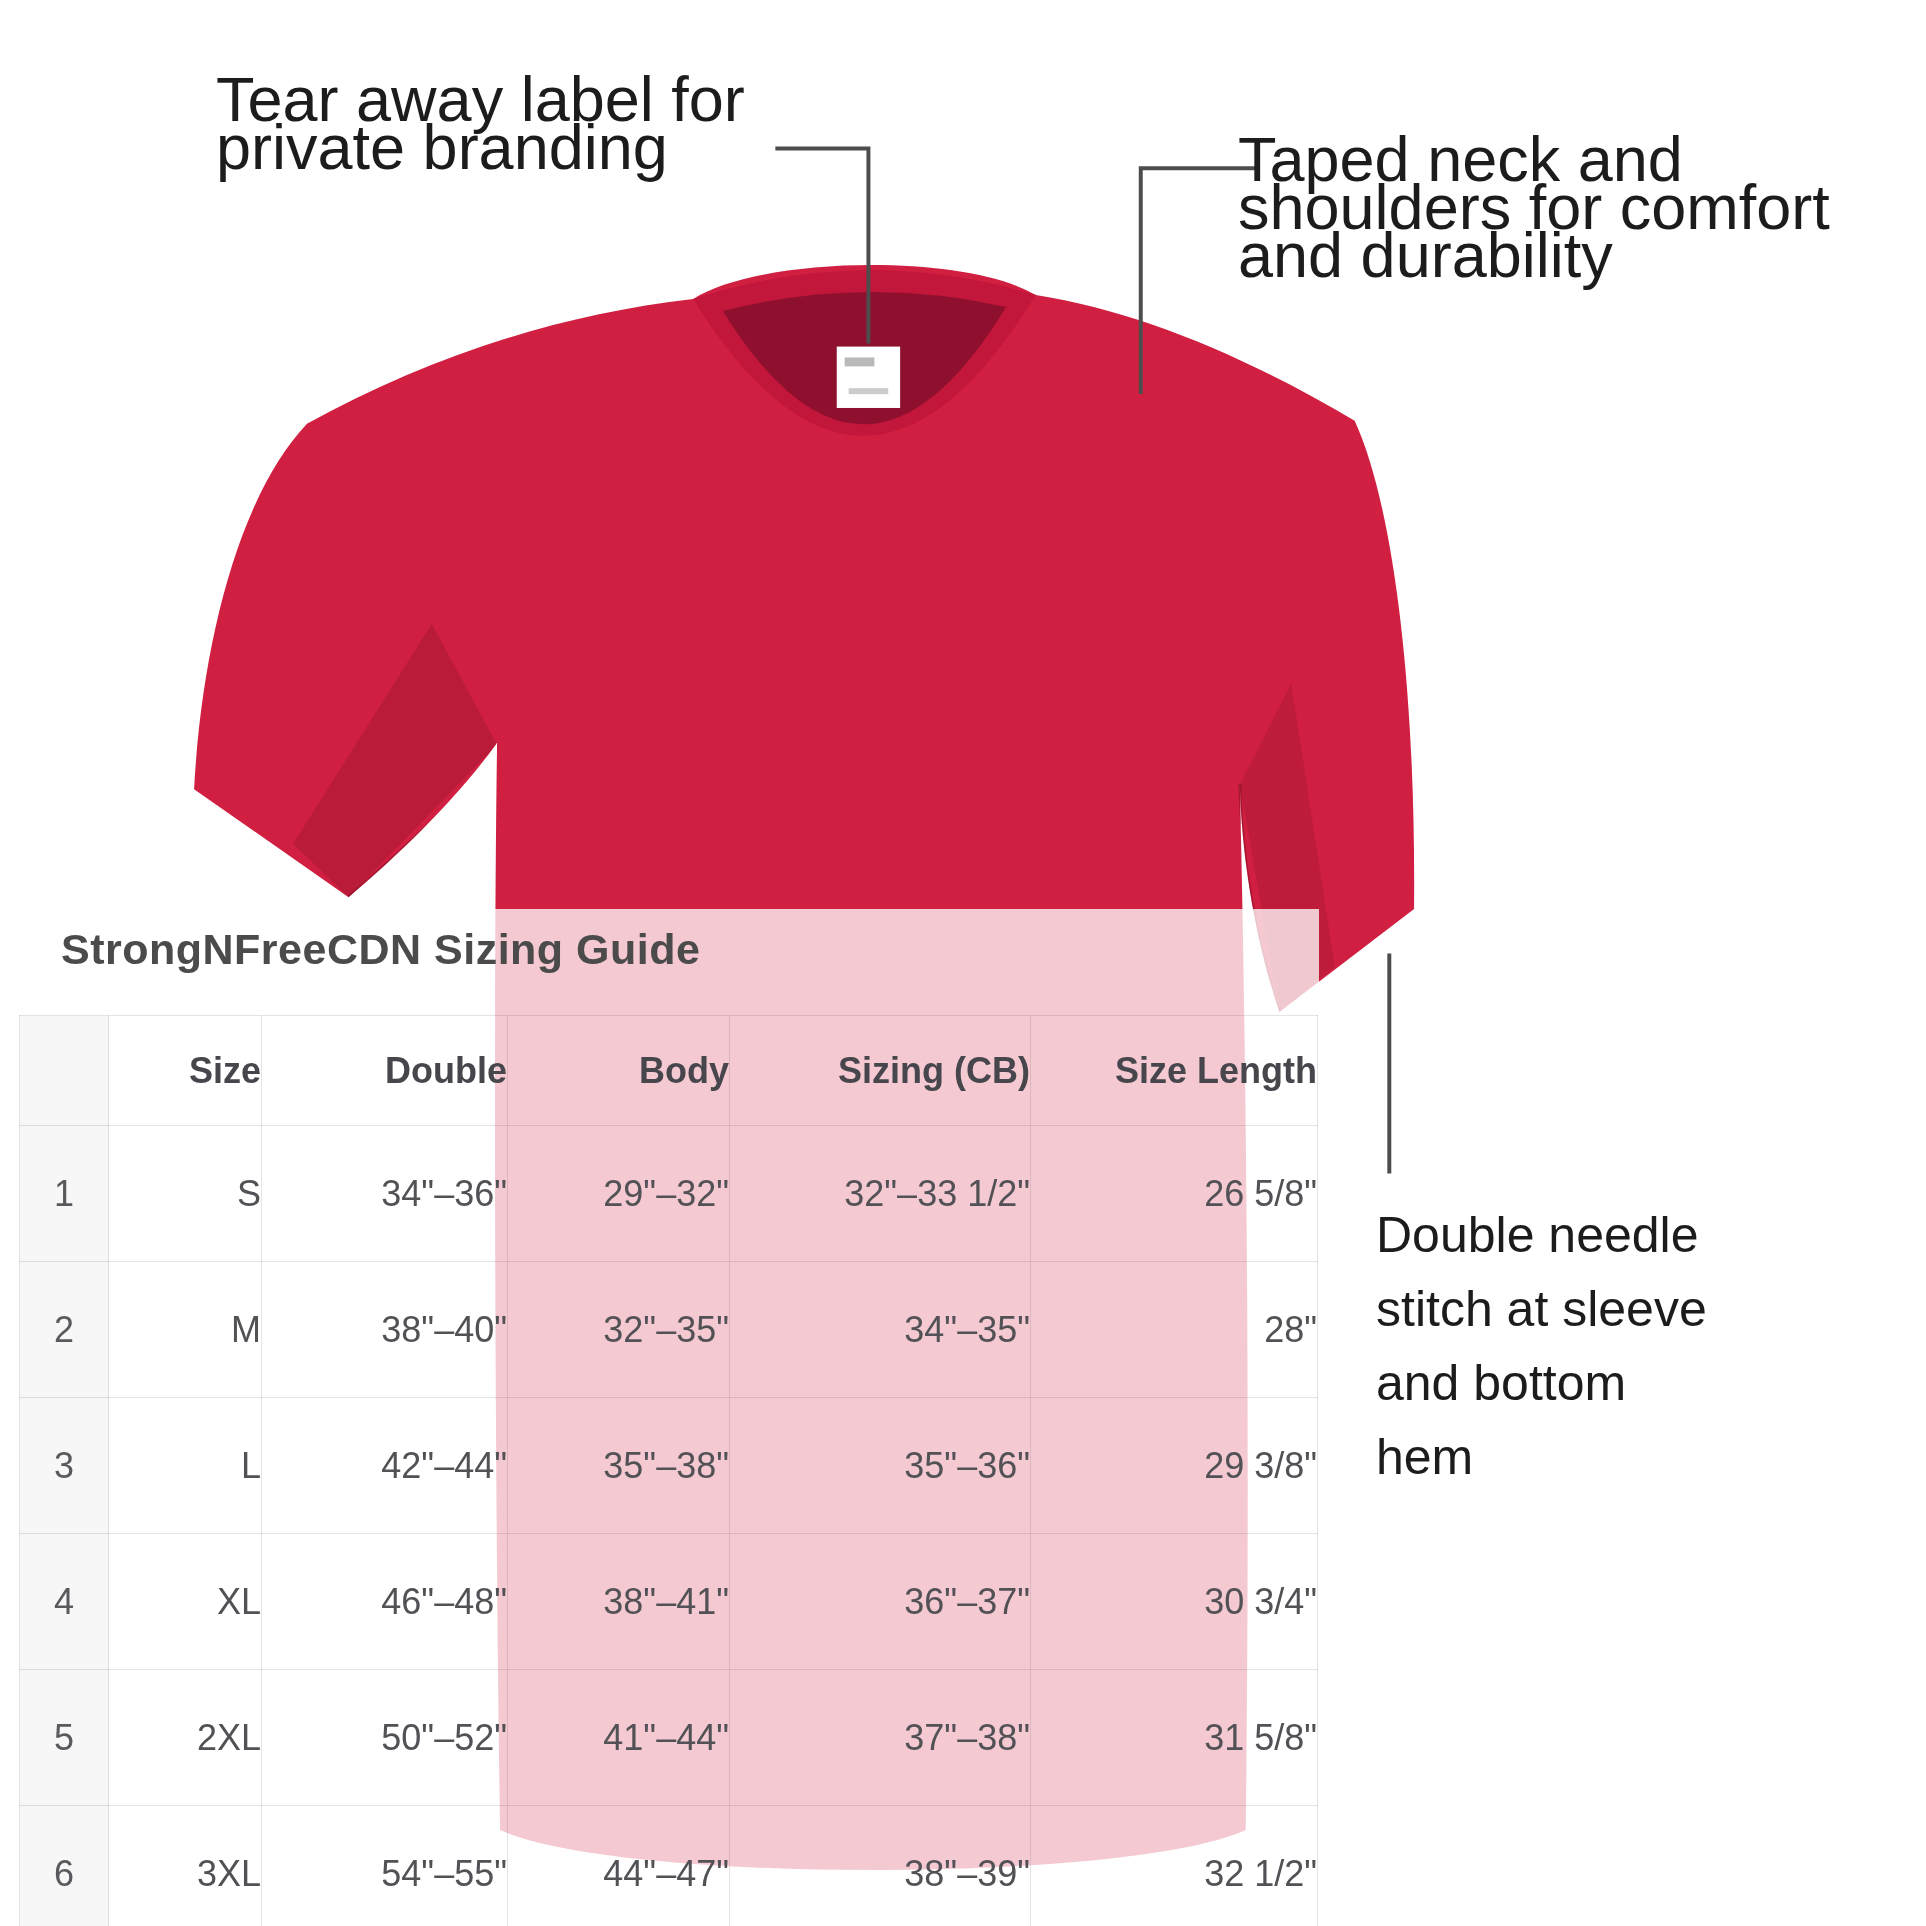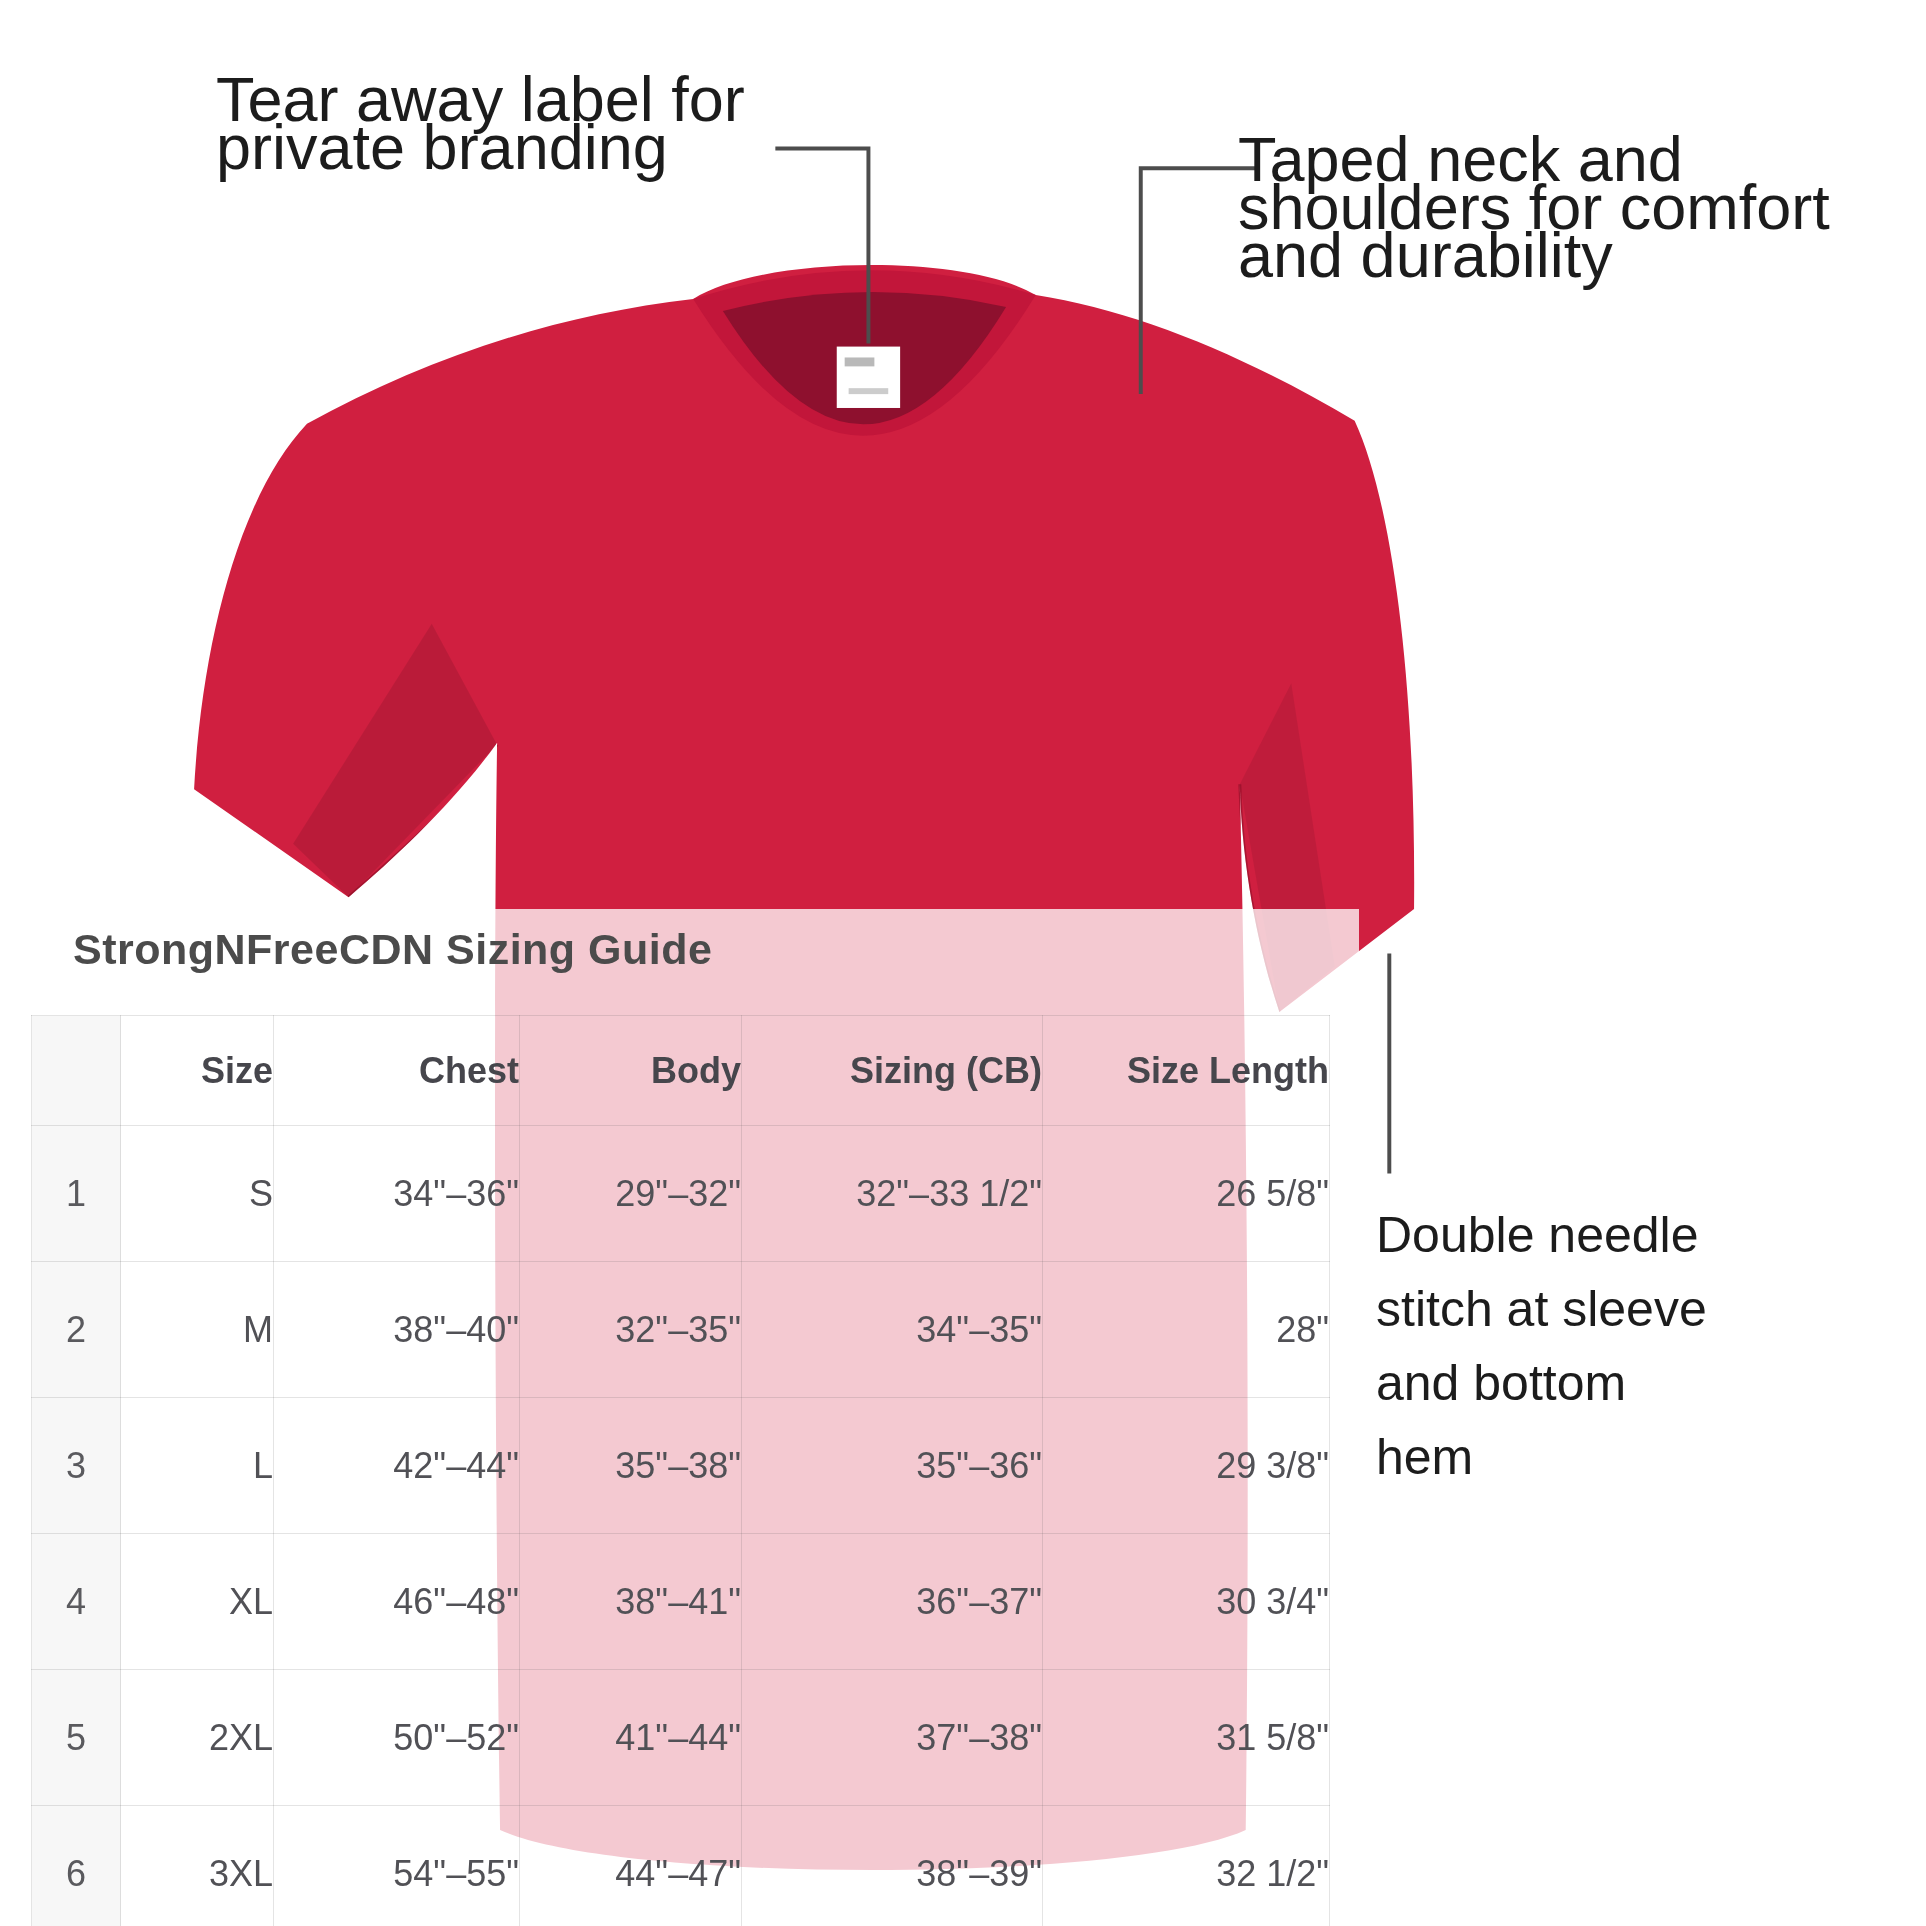--- a/index.html
+++ b/index.html
@@ -7,22 +7,22 @@
   .stage{position:relative;width:1927px;height:1927px;background:#fff;}
 
   svg.shirt-layer{position:absolute;left:0;top:0;width:1927px;height:1927px;}
 
   .callout{position:absolute;color:#1c1c1c;font-size:63px;line-height:48px;
            white-space:pre-line;letter-spacing:0px;}
   .callout-tear{left:216px;top:75px;width:554px;}
   .callout-taped{left:1238px;top:135px;width:614px;}
   .callout-needle{left:1376px;top:1198px;width:535px;font-size:50px;line-height:74px;}
 
-  .sizing-panel{position:absolute;left:12px;top:909px;width:1319px;height:1018px;
-                background:var(--panel-overlay,rgba(255,255,255,0.76));padding-left:28px;}
+  .sizing-panel{position:absolute;left:0;top:909px;width:1319px;height:1018px;
+                background:var(--panel-overlay,rgba(255,255,255,0.76));}
   .sizing-title{position:absolute;left:61px;top:16px;margin:0;
                 font-size:43px;font-weight:700;color:#4b4b4b;letter-spacing:0.5px;}
   table.sizing-table{position:absolute;left:19px;top:106px;border-collapse:collapse;
                      table-layout:fixed;background:transparent;}
   table.sizing-table th,table.sizing-table td{
       border:1px solid rgba(90,90,90,0.16);
       font-size:36px;color:#515156;text-align:right;padding:0 0 0 34px;
       vertical-align:middle;background:transparent;}
   table.sizing-table th{font-weight:700;color:#46464c;height:109px;}
   table.sizing-table td{height:135px;}
@@ -89,21 +89,21 @@
           <col style="width: 153px;">
           <col style="width: 246px;">
           <col style="width: 222px;">
           <col style="width: 301px;">
           <col style="width: 287px;">
         </colgroup>
       <thead>
         <tr>
             <th class="col-num"></th>
             <th>Size</th>
-            <th>Chest</th>
+            <th>Double</th>
             <th>Body</th>
             <th>Sizing (CB)</th>
             <th>Size Length</th>
           </tr>
       </thead>
       <tbody>
           <tr>
             <td class="col-num">1</td>
             <td>S</td>
             <td>34"–36"</td>

